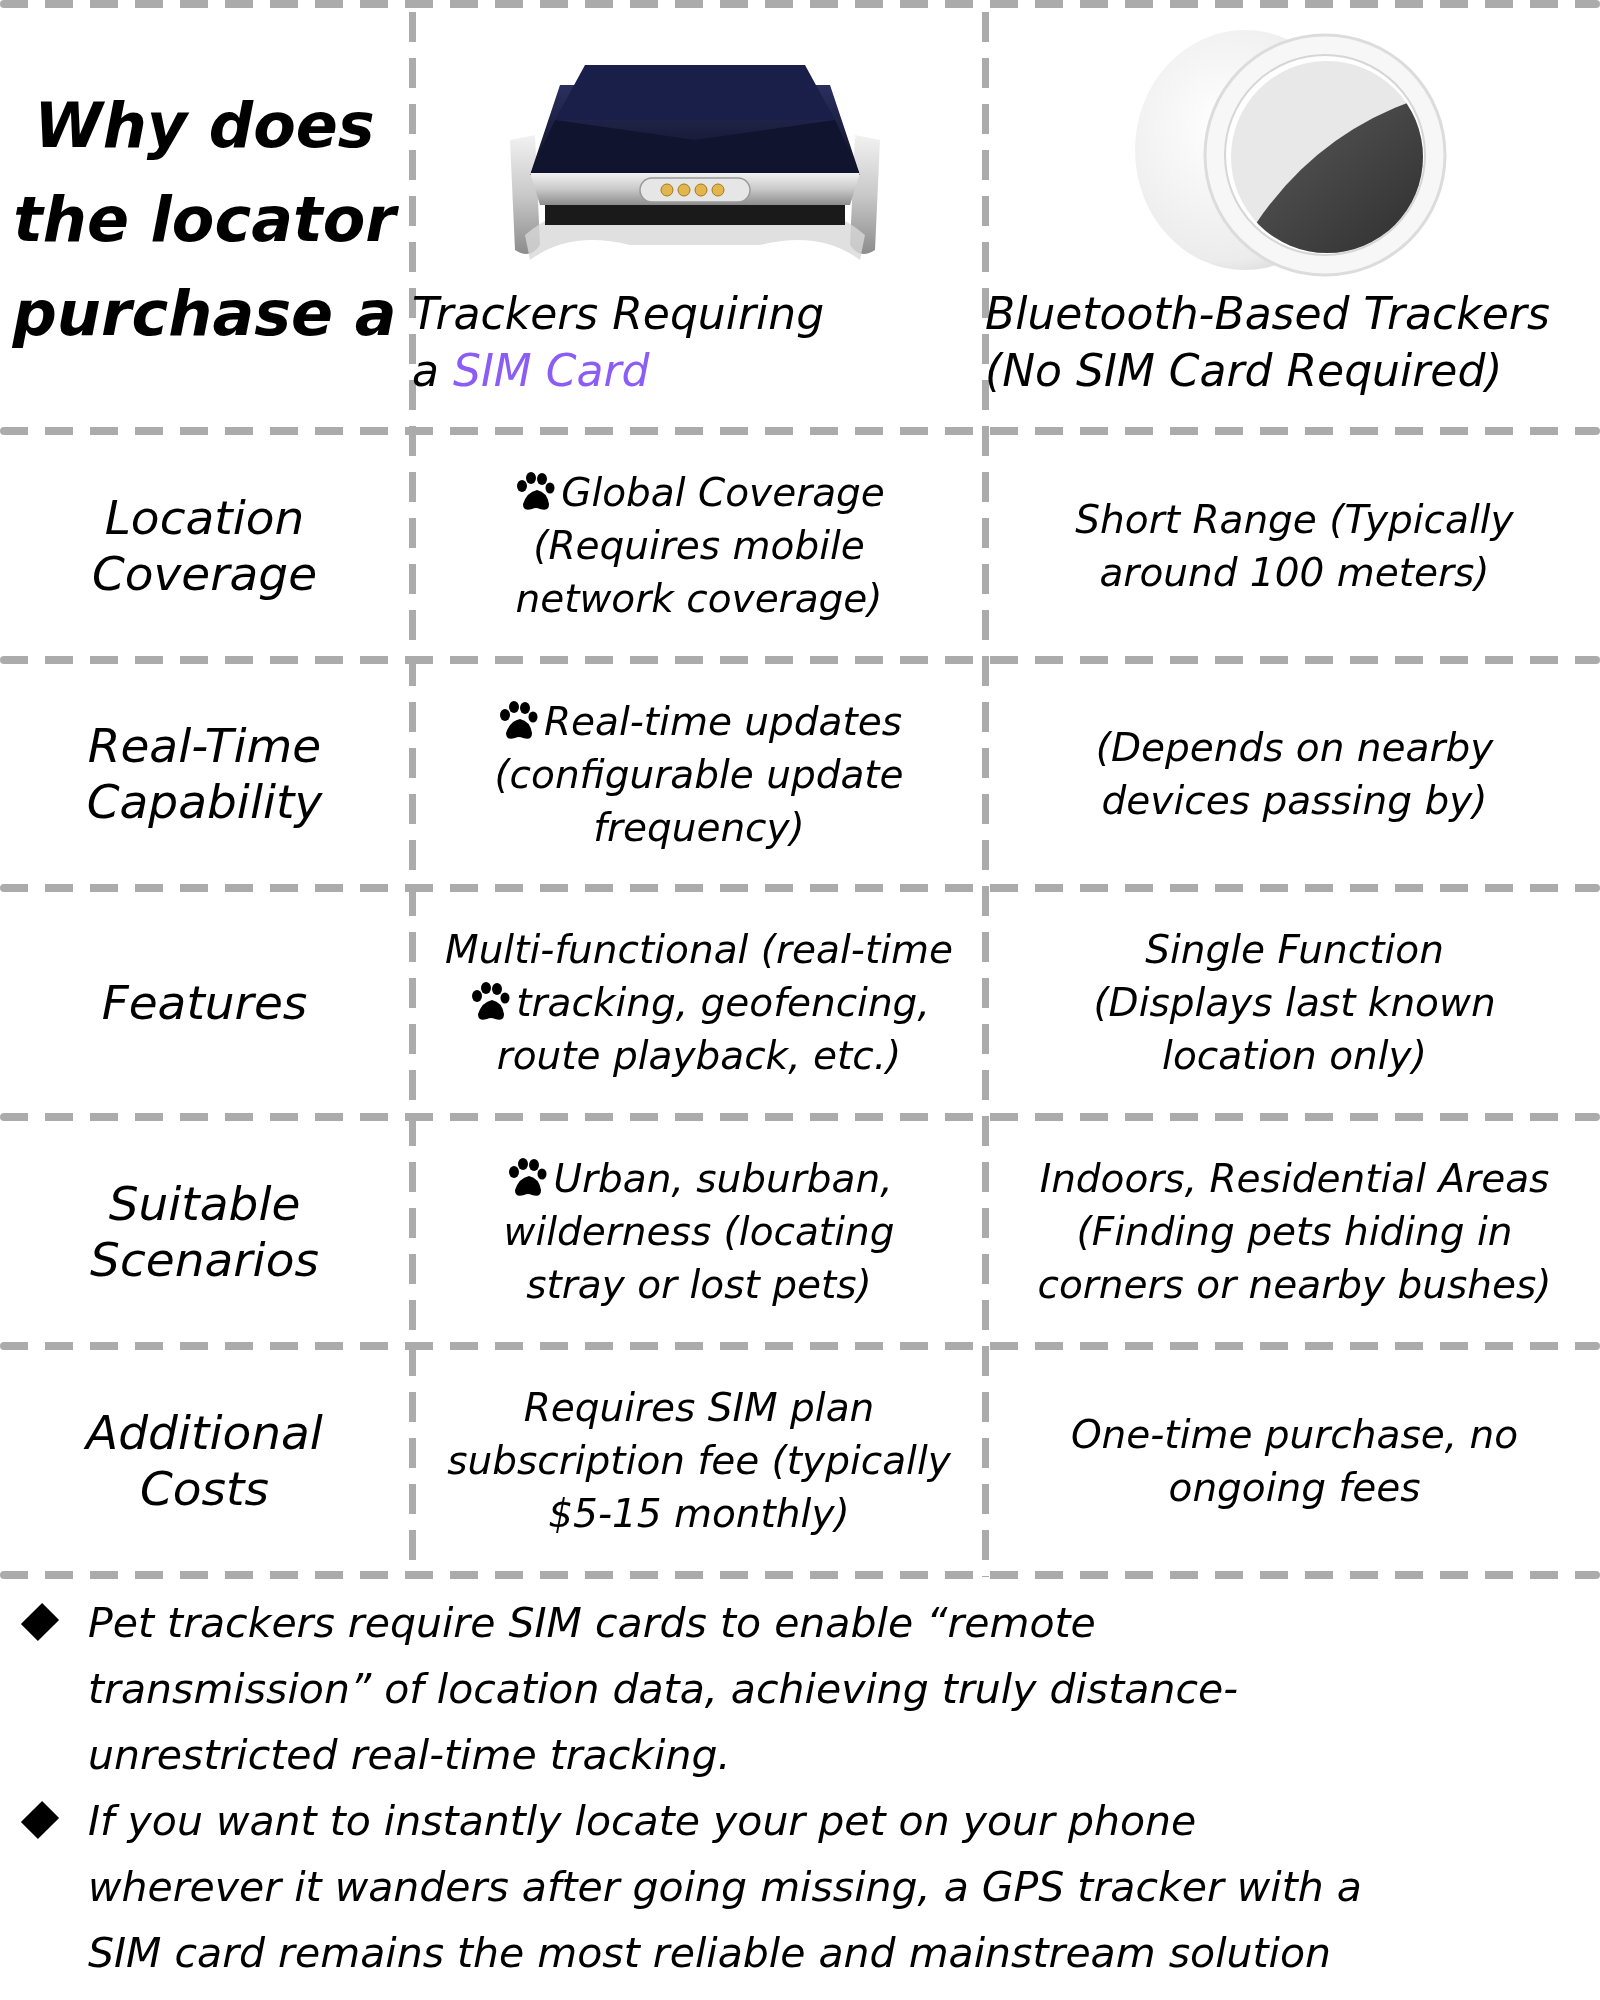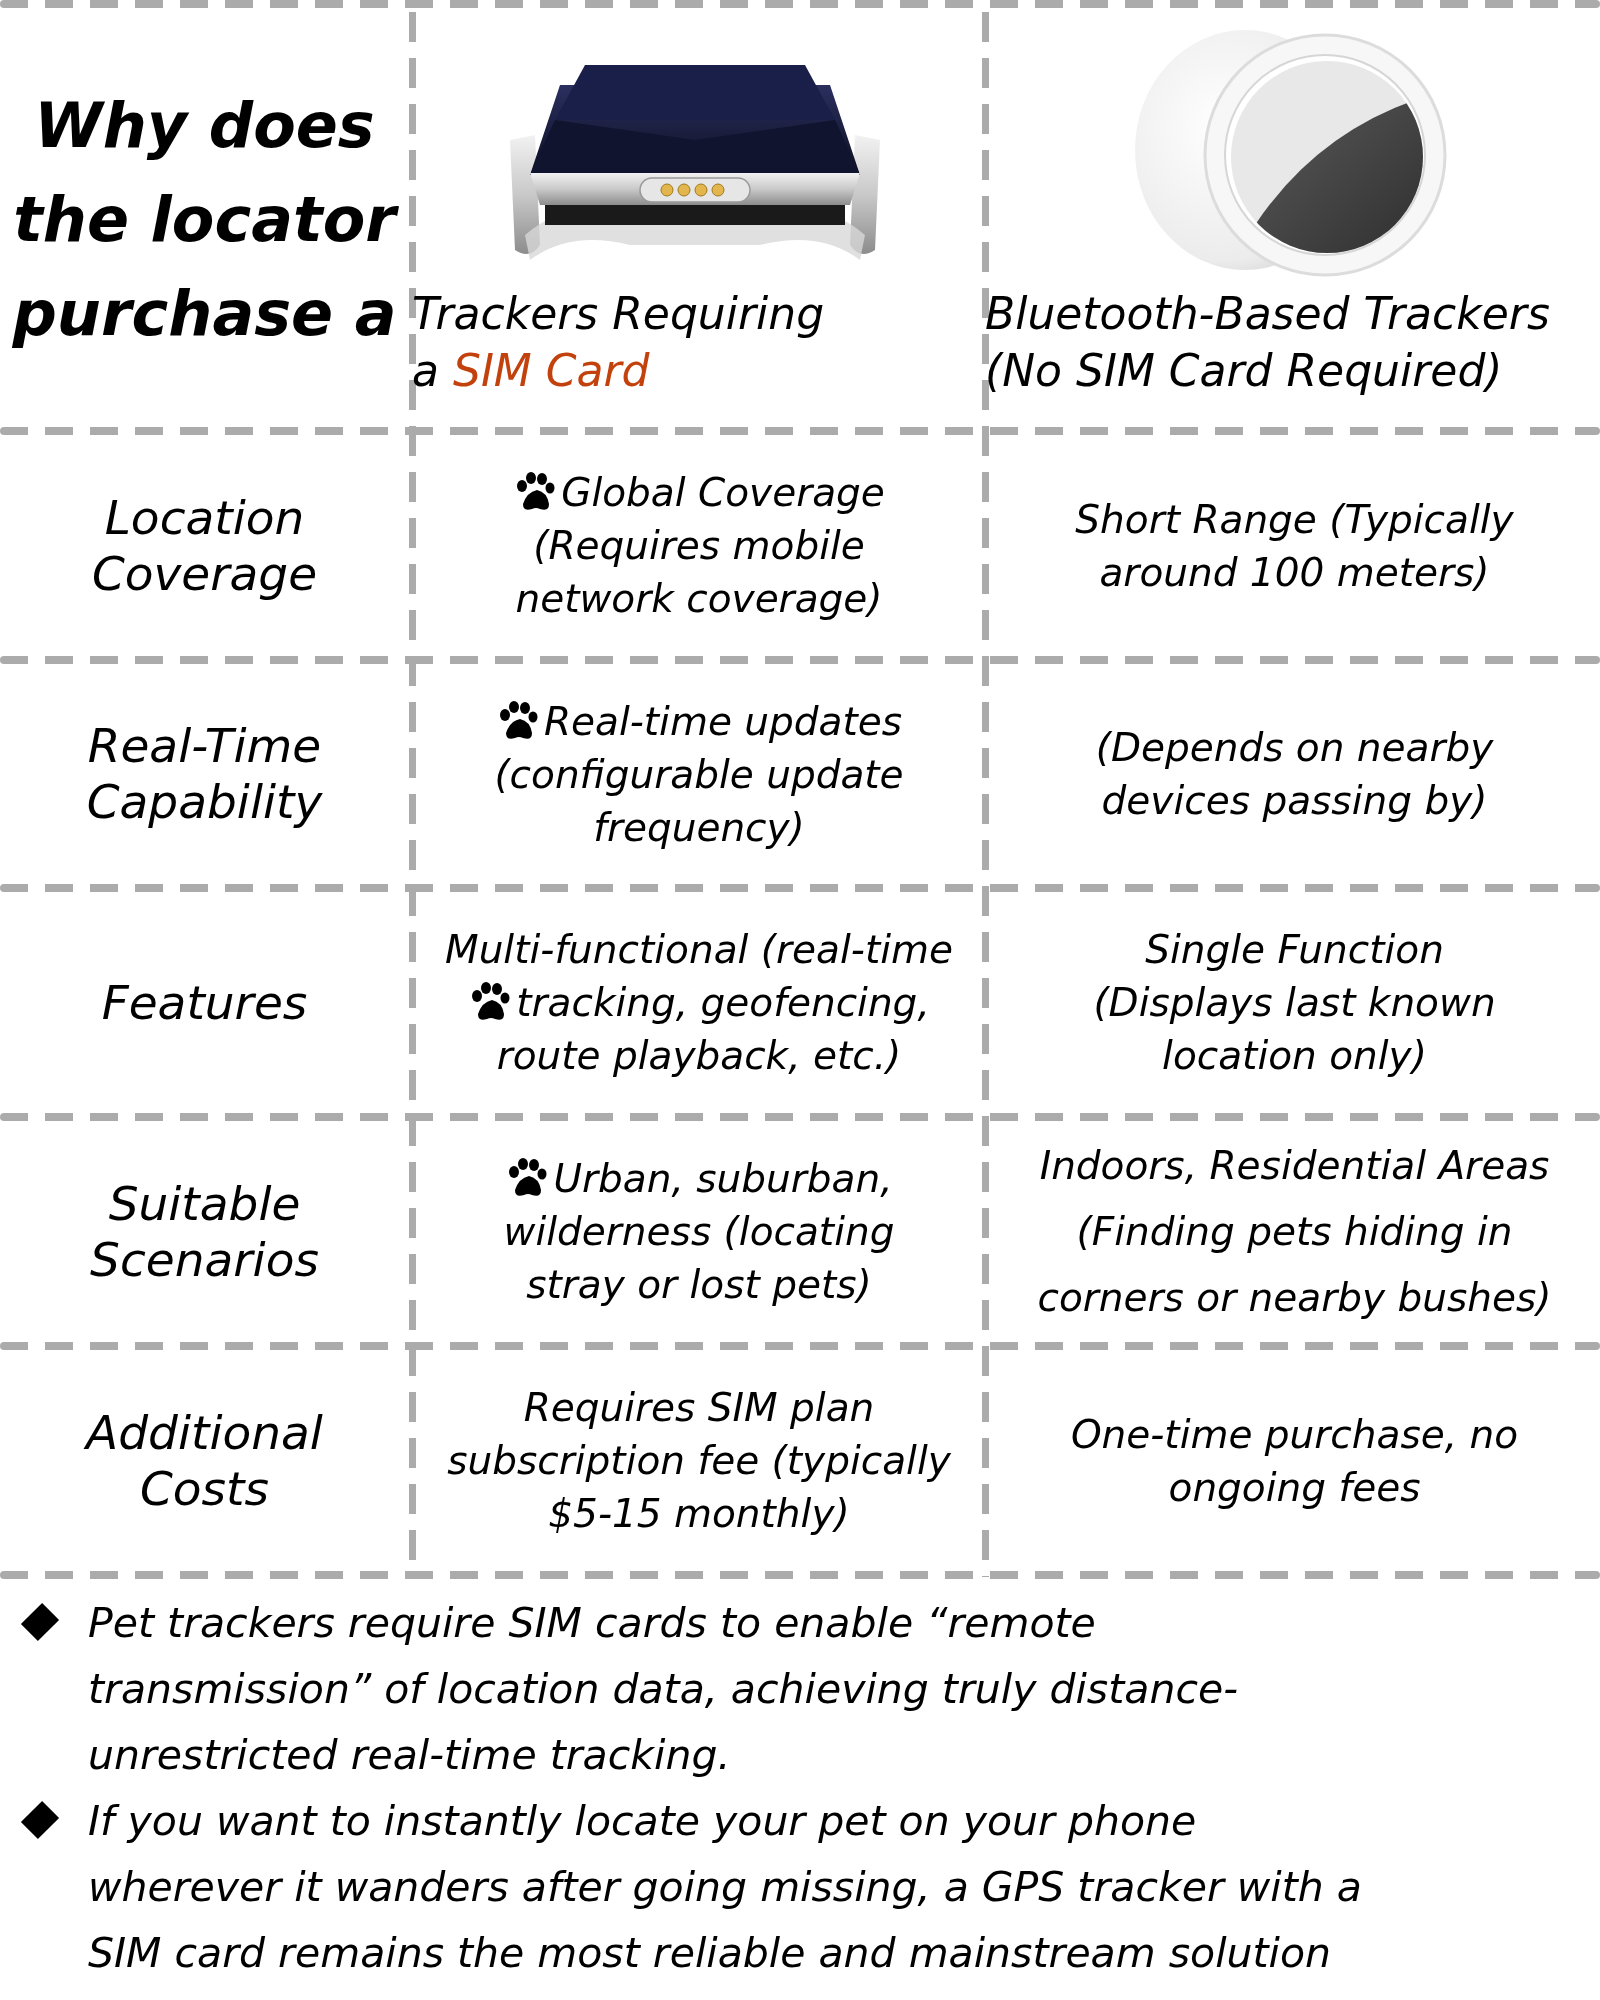--- a/index.html
+++ b/index.html
@@ -10,21 +10,21 @@
            border-radius: 4px; }
   .hline::before { content: ""; }
   .vline { position: absolute; width: 7px;
            background-image: repeating-linear-gradient(to bottom, #ababab 0 30px, transparent 30px 46px); }
   .cell { position: absolute; display: flex; align-items: center; justify-content: center;
           text-align: center; font-style: italic; }
   .title { font-weight: bold; font-size: 62px; line-height: 94px; letter-spacing: 0px; }
   .label { font-size: 47px; line-height: 56px; font-weight: 500; }
   .ctext { font-size: 39px; line-height: 53px; }
   .head-text { position: absolute; text-align: left; font-style: italic; font-size: 44px; line-height: 57px; }
-  .green { color: #c2410c; font-style: italic; }
+  .green { color: #8b5cf6; font-style: italic; }
   .paw { display: inline-block; width: 44px; height: 40px; vertical-align: -6px; margin-right: 4px; }
   .notes { position: absolute; left: 0; top: 1590px; width: 1407px; }
   .note { position: relative; padding-left: 88px; padding-right: 20px; font-style: italic; font-weight: 500;
           font-size: 41px; line-height: 66px; }
   .diamond { position: absolute; left: 28px; top: 20px; width: 24px; height: 24px; background: #000;
              transform: rotate(45deg) scaleY(1.25); }
   .prod { position: absolute; }
 </style>
 </head>
 <body>
@@ -180,21 +180,21 @@
   <div><span class="paw"><svg viewBox="0 0 44 40" width="44" height="40">
           <ellipse cx="9" cy="14" rx="5" ry="6"></ellipse>
           <ellipse cx="18" cy="6" rx="5" ry="6"></ellipse>
           <ellipse cx="29" cy="7" rx="5" ry="6"></ellipse>
           <ellipse cx="37" cy="16" rx="4.5" ry="5.5"></ellipse>
           <path d="M10 32 Q14 20 24 18 Q34 20 36 32 Q36 40 27 37 Q23 35 19 37 Q10 40 10 32 Z"></path>
         </svg></span><span>Urban, suburban,</span></div>
   <div>wilderness (locating</div>
   <div>stray or lost pets)</div>
 </div>
-<div class="cell ctext" style="left:989px; top:1121px; width:611px; height:221px; flex-direction:column;gap:13px;">
+<div class="cell ctext" style="left:989px; top:1121px; width:611px; height:221px; flex-direction:column;">
   <div>Indoors, Residential Areas</div>
   <div>(Finding pets hiding in</div>
   <div>corners or nearby bushes)</div>
 </div>
 
 <div class="cell label" style="left:0; top:1350px; width:409px; height:221px; flex-direction:column;">
   <div>Additional</div>
   <div>Costs</div>
 </div>
 <div class="cell ctext" style="left:416px; top:1350px; width:566px; height:221px; flex-direction:column;">

